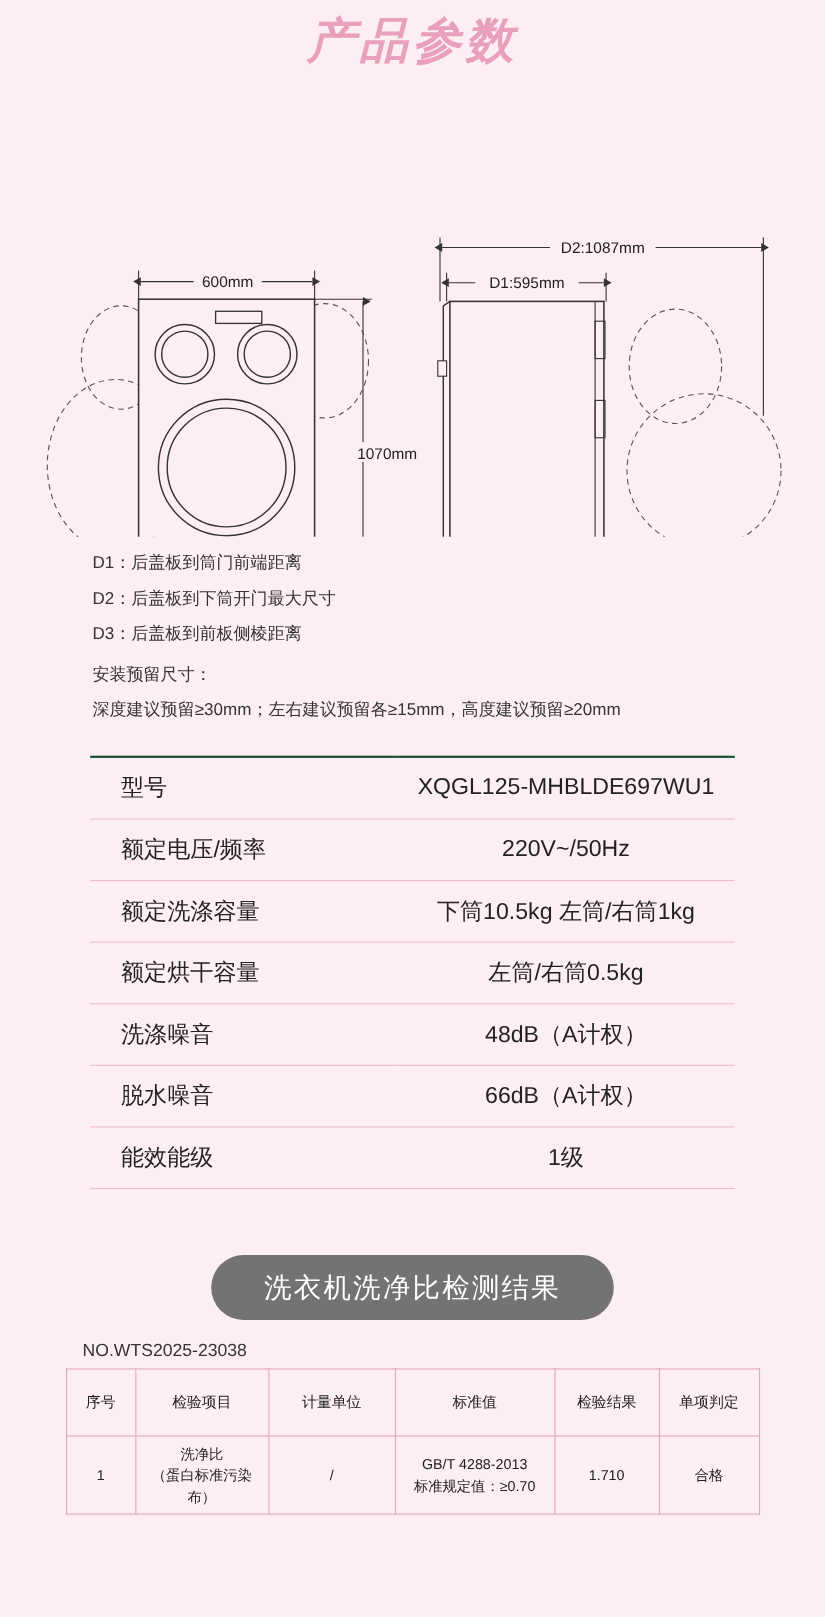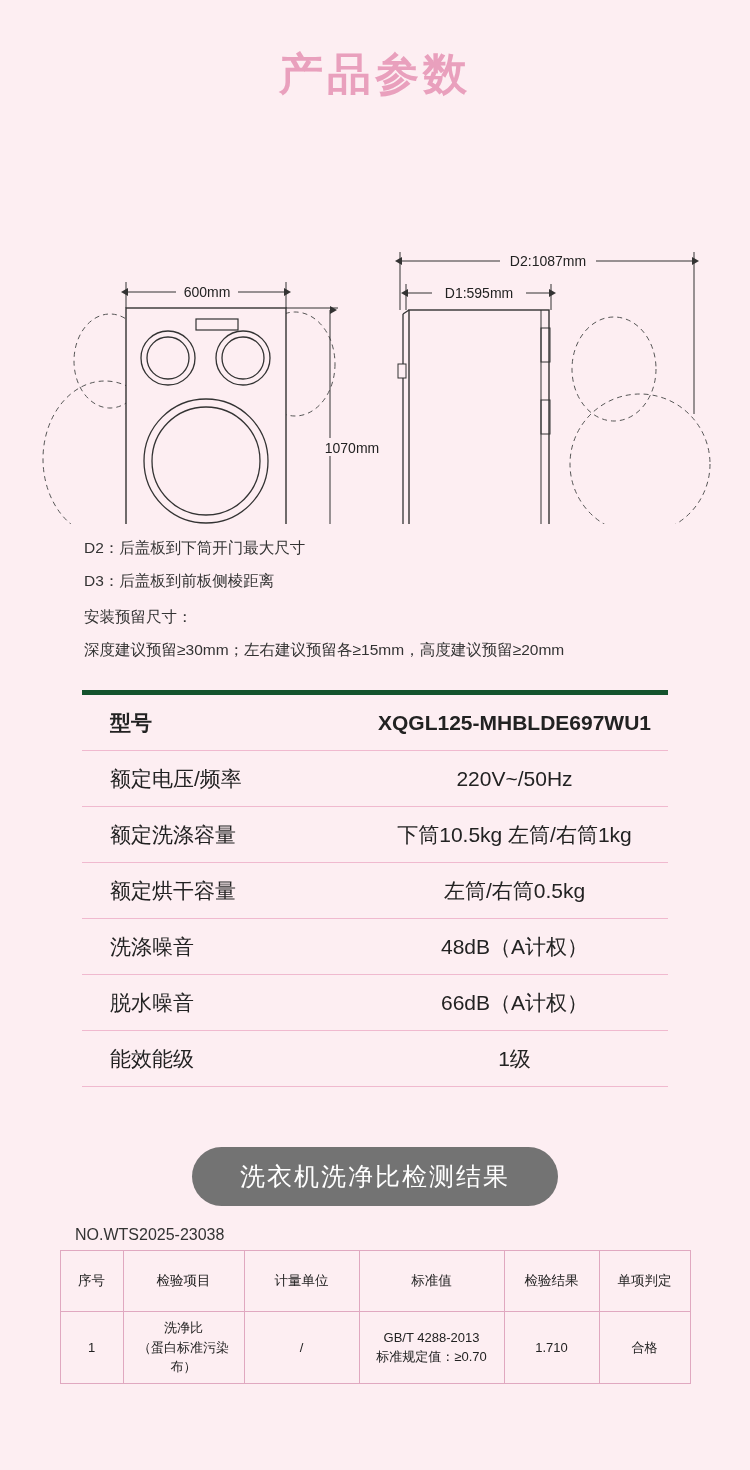--- a/index.html
+++ b/index.html
@@ -20,23 +20,24 @@
     width: 750px;
     height: 1470px;
   }
   
   .title {
     text-align: center;
     font-size: 44px;
     font-weight: bold;
     color: #e9a0bd;
     letter-spacing: 4px;
-    padding-top: 52px;
+    padding-top: 16px;
     line-height: 1;
     font-family: "DejaVu Sans", sans-serif;
+    font-style: italic;
   }
   
   .diagram {
     position: relative;
     width: 750px;
     height: 410px;
     margin-top: 18px;
   }
   .diagram svg {
     display: block;
@@ -60,22 +61,21 @@
     width: 586px;
     border-collapse: collapse;
   }
   .spec-table td {
     border-bottom: 1px solid #f0b9cf;
     height: 53px;
     font-size: 20px;
     color: #222;
   }
   .spec-table tr:first-child td {
-    border-top: 5px solid #14532d;
-    font-weight: bold;
+    border-top: 2px solid #14532d;
   }
   .spec-table td.k {
     width: 250px;
     padding-left: 28px;
     font-size: 21px;
   }
   .spec-table td.v {
     text-align: center;
     font-size: 21px;
   }
@@ -235,20 +235,21 @@
 
       <line x1="403" y1="486" x2="403" y2="508" stroke="#333" stroke-width="1"></line>
       <line x1="541" y1="486" x2="541" y2="508" stroke="#333" stroke-width="1"></line>
       <line x1="405" y1="500" x2="539" y2="500" stroke="#333" stroke-width="1" marker-start="url(#arrL)" marker-end="url(#arrR)"></line>
       <rect x="430" y="491" width="92" height="18" fill="#fdeef2"></rect>
       <text x="476" y="505" font-size="14" font-family="'Liberation Sans',sans-serif" fill="#222" text-anchor="middle">D3:570mm</text>
     </svg>
   </div>
 
   <div class="notes">
+    <div class="note-row">D1：后盖板到筒门前端距离</div>
     <div class="note-row">D2：后盖板到下筒开门最大尺寸</div>
     <div class="note-row">D3：后盖板到前板侧棱距离</div>
     <div class="note-row sub">安装预留尺寸：</div>
     <div class="note-row">深度建议预留≥30mm；左右建议预留各≥15mm，高度建议预留≥20mm</div>
   </div>
 
   <table class="spec-table">
     <tbody>
       <tr>
         <td class="k">型号</td>

